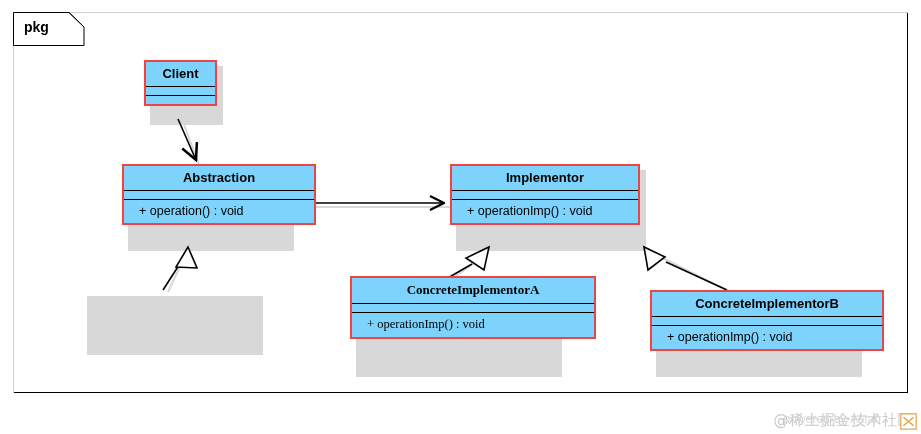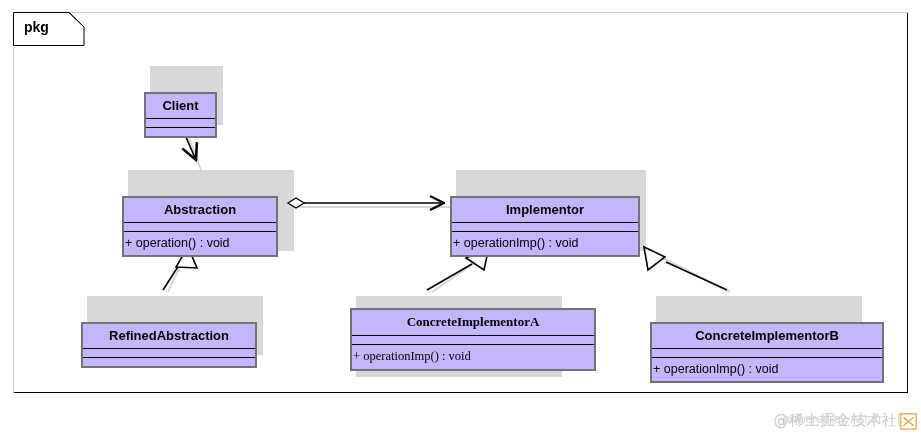--- a/index.html
+++ b/index.html
@@ -56,24 +56,23 @@
     font-weight: bold;
     color: #000000;
     letter-spacing: 0px;
     text-align: right;
   }
 
   
   .klass {
     position: absolute;
     box-sizing: border-box;
-    background: #c4b5fd;
-    border: 2px solid #737373;
+    background: #7dd3fc;
+    border: 2px solid #ef4444;
     z-index: 5;
-    margin-top: 32px;
   }
   .klass-shadow {
     position: absolute;
     background: #d8d8d8;
     z-index: 3;
   }
   .klass-title {
     text-align: center;
     font-size: 13px;
     font-weight: bold;
@@ -81,21 +80,21 @@
     padding: 4px 10px 5px 10px;
     white-space: nowrap;
   }
   .divider {
     border-top: 1px solid #000000;
     height: 0;
     font-size: 0;
     line-height: 0;
   }
   .compartment {
-    padding: 4px 8px 5px 1px;
+    padding: 4px 8px 5px 15px;
     font-size: 12.5px;
     color: #000000;
     white-space: nowrap;
   }
   .compartment.empty {
     height: 8px;
     padding: 0;
   }
 
   
@@ -197,45 +196,38 @@
   <div class="klass-shadow" style="left:150px; top:66px; width:73px; height:59px;"></div>
   <div class="klass" style="left:144px; top:60px; width:73px;">
     <div class="klass-title">Client</div>
     <div class="divider"></div>
     <div class="compartment empty"></div>
     <div class="divider"></div>
     <div class="compartment empty"></div>
   </div>
 
   <div class="klass-shadow" style="left:128px; top:170px; width:166px; height:81px;"></div>
-  <div class="klass" style="left:122px; top:164px; width:156px;">
+  <div class="klass" style="left:122px; top:164px; width:194px;">
     <div class="klass-title">Abstraction</div>
     <div class="divider"></div>
     <div class="compartment empty"></div>
     <div class="divider"></div>
     <div class="compartment">+ operation() : void</div>
   </div>
 
   <div class="klass-shadow" style="left:456px; top:170px; width:190px; height:81px;"></div>
   <div class="klass" style="left:450px; top:164px; width:190px;">
     <div class="klass-title">Implementor</div>
     <div class="divider"></div>
     <div class="compartment empty"></div>
     <div class="divider"></div>
     <div class="compartment">+ operationImp() : void</div>
   </div>
 
   <div class="klass-shadow" style="left:87px; top:296px; width:176px; height:59px;"></div>
-  <div class="klass" style="left:81px; top:290px; width:176px;">
-    <div class="klass-title">RefinedAbstraction</div>
-    <div class="divider"></div>
-    <div class="compartment empty"></div>
-    <div class="divider"></div>
-    <div class="compartment empty"></div>
-  </div>
 
   <div class="klass-shadow" style="left:356px; top:296px; width:206px; height:81px;"></div>
   <div class="klass" style="left:350px; top:276px; width:246px;font-family:Liberation Serif, serif;">
     <div class="klass-title">ConcreteImplementorA</div>
     <div class="divider"></div>
     <div class="compartment empty"></div>
     <div class="divider"></div>
     <div class="compartment">+ operationImp() : void</div>
   </div>
 

